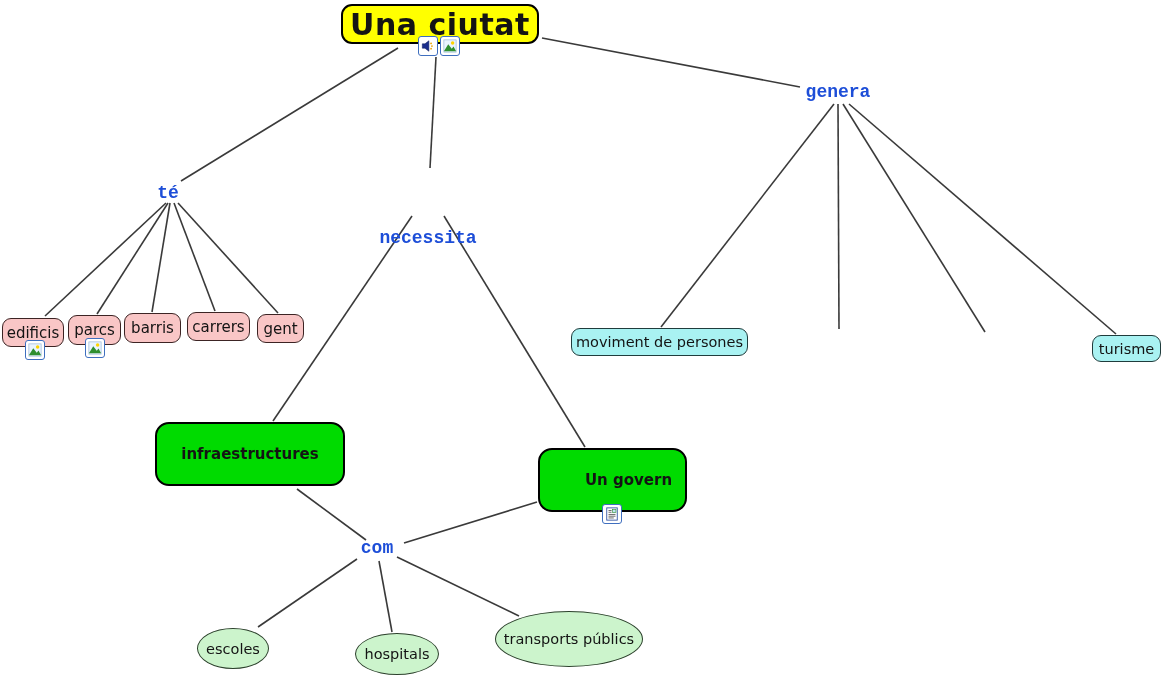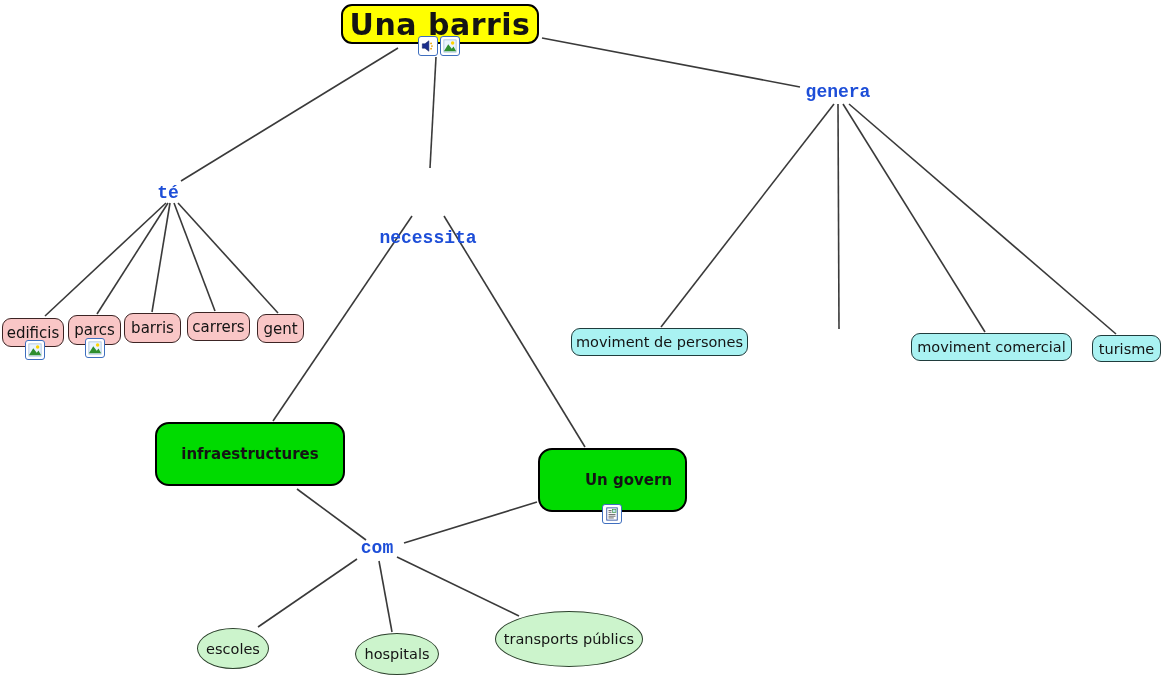--- a/index.html
+++ b/index.html
@@ -52,21 +52,21 @@
     <line x1="849" y1="104" x2="1116" y2="334"></line>
 
     <line x1="297" y1="489" x2="366" y2="540"></line>
     <line x1="537" y1="502" x2="404" y2="543"></line>
 
     <line x1="357" y1="559" x2="258" y2="627"></line>
     <line x1="379" y1="561" x2="392" y2="632"></line>
     <line x1="397" y1="557" x2="519" y2="616"></line>
   </svg>
 
-  <div class="node root" style="left:341px;top:4px;width:198px;height:40px;">Una barris</div>
+  <div class="node root" style="left:341px;top:4px;width:198px;height:40px;">Una ciutat</div>
 
   <div class="icon-pair" style="left:418px;top:36px;">
     <span class="icon-box">
       <svg width="14" height="14" viewBox="0 0 16 16">
         <polygon points="9,2 9,14 4.5,10.5 1.5,10.5 1.5,5.5 4.5,5.5" fill="#1b2e8c" stroke="#10205e" stroke-width="0.6"></polygon>
         <circle cx="11.5" cy="5" r="1" fill="#e8a100"></circle>
         <circle cx="12.5" cy="8" r="1" fill="#e8a100"></circle>
         <circle cx="11.5" cy="11" r="1" fill="#e8a100"></circle>
       </svg>
     </span>
@@ -99,21 +99,20 @@
   </span>
   <span class="icon-box" style="left:85px;top:338px;">
     <svg width="14" height="14" viewBox="0 0 16 16">
       <rect x="1" y="1" width="14" height="14" fill="#eaf4ff" stroke="#9bb9d8" stroke-width="0.8"></rect>
       <circle cx="11" cy="4.5" r="2" fill="#ffd400"></circle>
       <polygon points="1,14 6,6 10,11 12,8.5 15,14" fill="#2f8f2f"></polygon>
     </svg>
   </span>
 
   <div class="node cyan" style="left:571px;top:328px;width:177px;height:28px;">moviment de persones</div>
-  <div class="node cyan" style="left:911px;top:333px;width:161px;height:28px;">moviment comercial</div>
   <div class="node cyan" style="left:1092px;top:335px;width:69px;height:27px;">turisme</div>
 
   <div class="node green" style="left:155px;top:422px;width:190px;height:64px;">infraestructures</div>
   <div class="node green" style="left:538px;top:448px;width:149px;height:64px;padding-left:32px;">Un govern</div>
 
   <span class="icon-box" style="left:602px;top:504px;">
     <svg width="14" height="14" viewBox="0 0 16 16">
       <rect x="2" y="1" width="12" height="14" fill="#ffffff" stroke="#2d4fa0" stroke-width="1"></rect>
       <rect x="8.5" y="3" width="4" height="3.5" fill="#bfe4f2" stroke="#2f8f2f" stroke-width="0.7"></rect>
       <line x1="4" y1="4" x2="7.5" y2="4" stroke="#444" stroke-width="0.9"></line>

